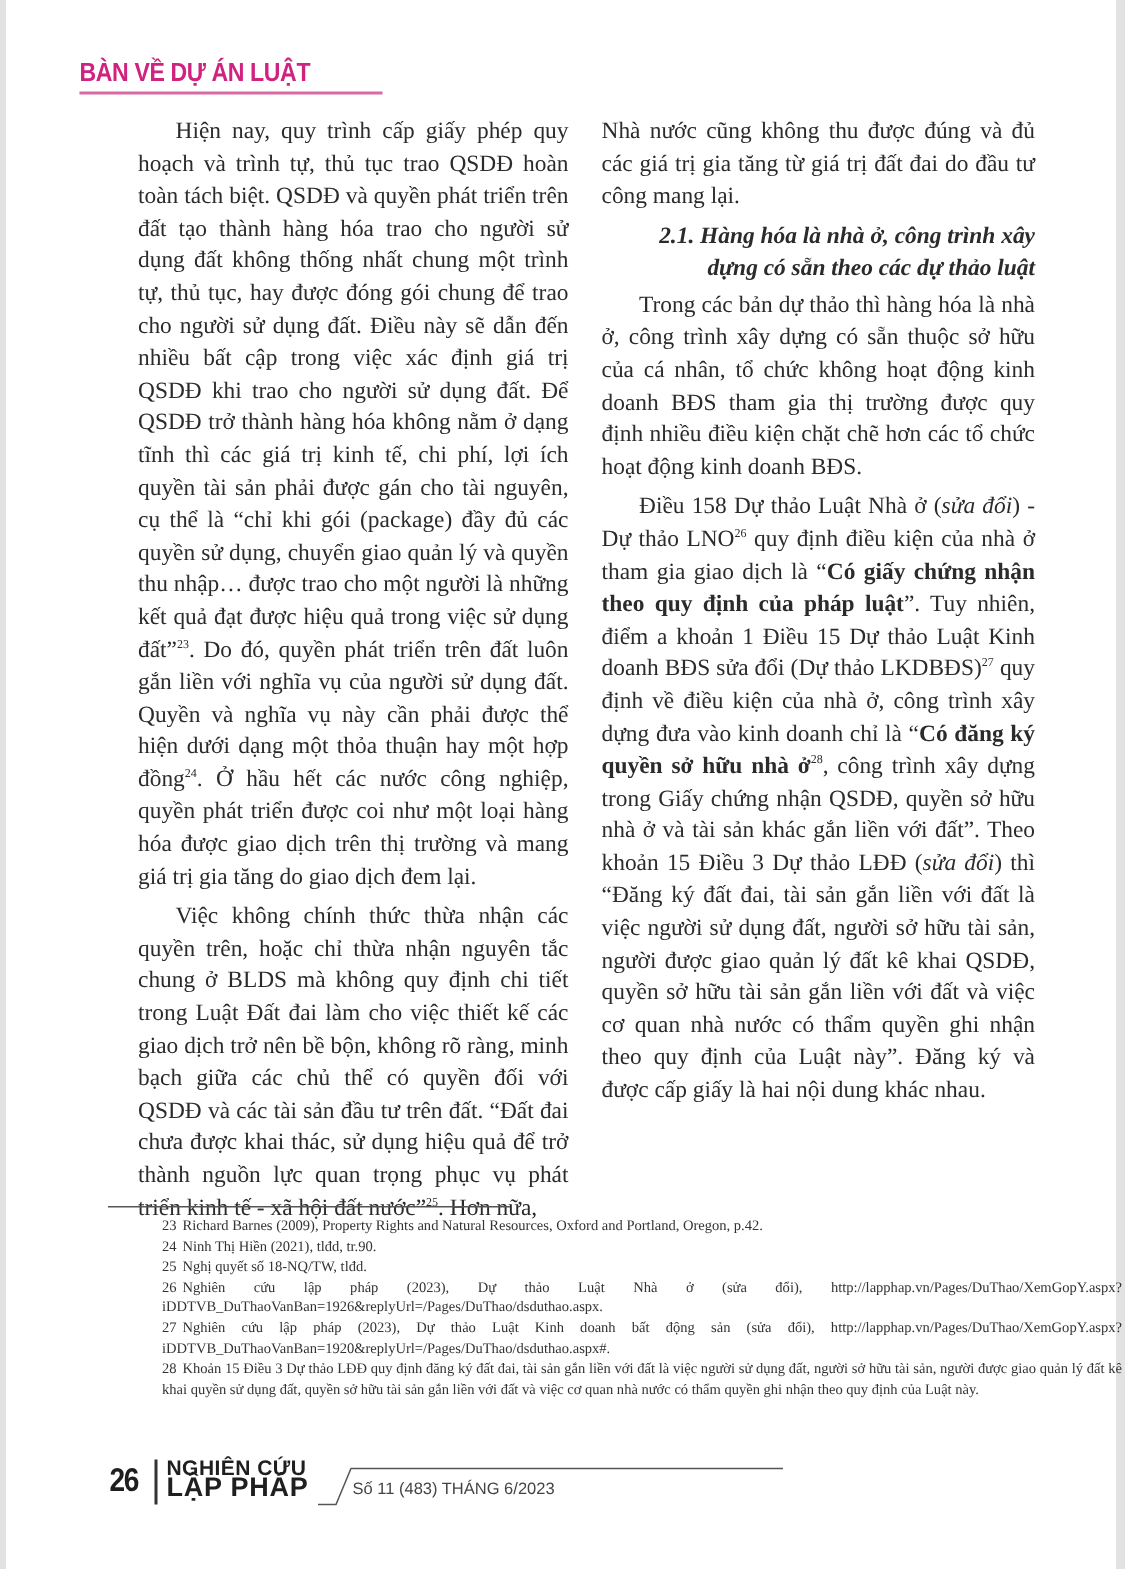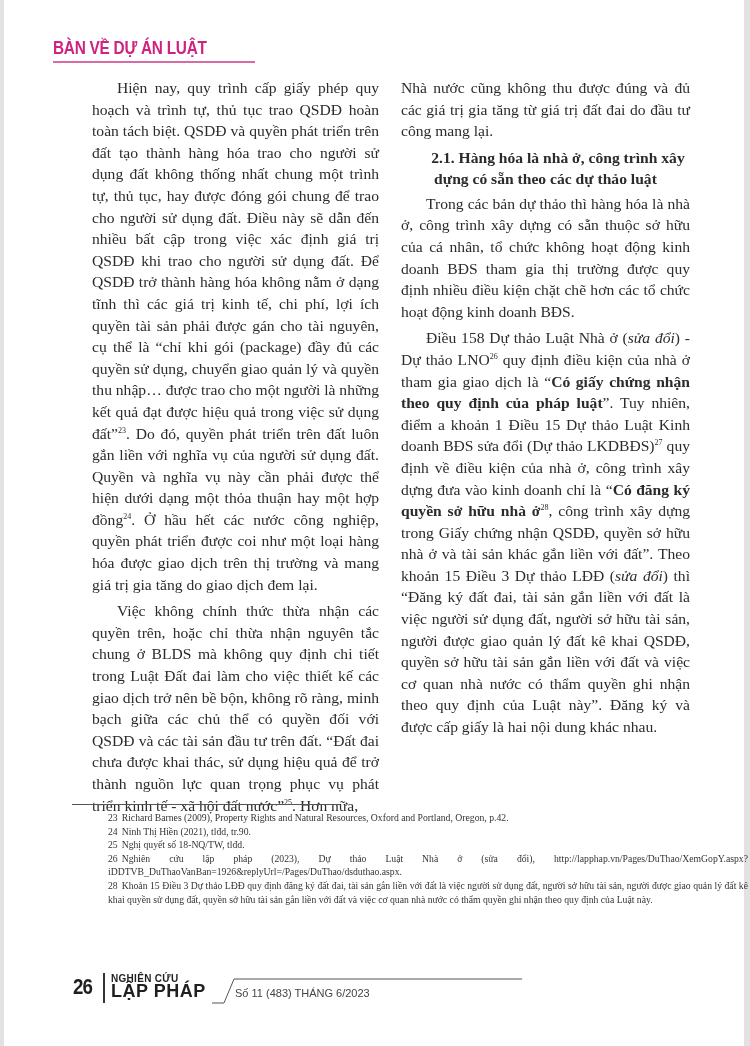--- a/index.html
+++ b/index.html
@@ -12,34 +12,34 @@
   .section-title { font-family: "Liberation Sans", "DejaVu Sans", sans-serif; font-weight: bold; font-size: 17.5px; color: #d0227f; letter-spacing: -0.3px; transform: scaleX(0.88); transform-origin: left; white-space: nowrap; line-height: 20px; }
   .section-rule { margin-top: 3px; height: 2px; background: #d86aa6; width: 202px; }
 
   .col { position: absolute; top: 77px; width: 287px; font-size: 15.6px; line-height: 21.6px; text-align: justify; }
   .col-left { left: 80px; margin-left: 12px; }
   .col-right { left: 401px; width: 289px; }
   .para { text-indent: 25px; margin-bottom: 5px; }
   .para.noindent { text-indent: 0; }
   .para sup { font-size: 8px; line-height: 0; vertical-align: super; }
   .heading2 { font-weight: bold; font-size: 15.6px; line-height: 21px; margin-top: 3px; margin-bottom: 2px; text-align: left; }
-  .heading21 { font-weight: bold; text-indent: 25px; line-height: 21px; margin-bottom: 4px; text-align: center; }
+  .heading21 { font-weight: bold; font-style: italic; text-indent: 25px; line-height: 21px; margin-bottom: 4px; text-align: right; }
   b { font-weight: bold; }
   i { font-style: italic; }
 
   .fn-rule { position: absolute; left: 72px; top: 804px; width: 268px; height: 1px; background: #555; }
   .footnotes { position: absolute; left: 72px; top: 811px; width: 640px; font-size: 9.7px; line-height: 13.6px; color: #333; margin-left: 36px; }
   .fn { text-align: justify; }
   .fn .num { margin-right: 4px; }
 
   .footer { position: absolute; left: 70px; top: 971px; height: 40px; width: 400px; }
   .page-num { position: absolute; left: 3px; top: 3px; font-family: "Liberation Sans", "DejaVu Sans", sans-serif; font-weight: bold; font-size: 22px; color: #1f1f1f; letter-spacing: -1px; transform: scaleX(0.85); transform-origin: left; }
   .vbar { position: absolute; left: 33px; top: 2px; width: 1.5px; height: 30px; background: #333; }
   .brand { position: absolute; left: 41px; top: 2px; font-family: "Liberation Sans", "DejaVu Sans", sans-serif; font-weight: bold; color: #1f1f1f; }
-  .brand-top { font-size: 10px; line-height: 11px; letter-spacing: 0.3px; }
+  .brand-top { font-size: 14px; line-height: 11px; letter-spacing: 0.3px; }
   .brand-bottom { font-size: 18px; line-height: 15px; letter-spacing: 0.5px; }
   .slash-line { position: absolute; left: 142px; top: 5px; width: 310px; height: 30px; }
   .issue { position: absolute; left: 165px; top: 16px; font-family: "Liberation Sans", "DejaVu Sans", sans-serif; font-size: 11px; color: #444; white-space: nowrap; }
 </style>
 </head>
 <body>
 
 <div class="edge-left"></div>
 <div class="edge-right"></div>
 
@@ -59,20 +59,21 @@
   <p class="para">Trong các bản dự thảo thì hàng hóa là nhà ở, công trình xây dựng có sẵn thuộc sở hữu của cá nhân, tổ chức không hoạt động kinh doanh BĐS tham gia thị trường được quy định nhiều điều kiện chặt chẽ hơn các tổ chức hoạt động kinh doanh BĐS.</p>
   <p class="para"><span>Điều 158 Dự thảo Luật Nhà ở (</span><i>sửa đổi</i><span>) - Dự thảo LNO</span><sup>26</sup><span> quy định điều kiện của nhà ở tham gia giao dịch là “</span><b>Có giấy chứng nhận theo quy định của pháp luật</b><span>”. Tuy nhiên, điểm a khoản 1 Điều 15 Dự thảo Luật Kinh doanh BĐS sửa đổi (Dự thảo LKDBĐS)</span><sup>27</sup><span> quy định về điều kiện của nhà ở, công trình xây dựng đưa vào kinh doanh chỉ là “</span><b>Có đăng ký quyền sở hữu nhà ở</b><sup>28</sup><span>, công trình xây dựng trong Giấy chứng nhận QSDĐ, quyền sở hữu nhà ở và tài sản khác gắn liền với đất”. Theo khoản 15 Điều 3 Dự thảo LĐĐ (</span><i>sửa đổi</i><span>) thì “Đăng ký đất đai, tài sản gắn liền với đất là việc người sử dụng đất, người sở hữu tài sản, người được giao quản lý đất kê khai QSDĐ, quyền sở hữu tài sản gắn liền với đất và việc cơ quan nhà nước có thẩm quyền ghi nhận theo quy định của Luật này”. Đăng ký và được cấp giấy là hai nội dung khác nhau.</span></p>
 </div>
 
 <div class="fn-rule"></div>
 <div class="footnotes">
   <div class="fn"><span class="num">23</span><span>Richard Barnes (2009), Property Rights and Natural Resources, Oxford and Portland, Oregon, p.42.</span></div>
   <div class="fn"><span class="num">24</span><span>Ninh Thị Hiền (2021), tlđd, tr.90.</span></div>
   <div class="fn"><span class="num">25</span><span>Nghị quyết số 18-NQ/TW, tlđd.</span></div>
   <div class="fn"><span class="num">26</span><span>Nghiên cứu lập pháp (2023), Dự thảo Luật Nhà ở (sửa đổi), http://lapphap.vn/Pages/DuThao/XemGopY.aspx?iDDTVB_DuThaoVanBan=1926&amp;replyUrl=/Pages/DuThao/dsduthao.aspx.</span></div>
+  <div class="fn"><span class="num">27</span><span>Nghiên cứu lập pháp (2023), Dự thảo Luật Kinh doanh bất động sản (sửa đổi), http://lapphap.vn/Pages/DuThao/XemGopY.aspx?iDDTVB_DuThaoVanBan=1920&amp;replyUrl=/Pages/DuThao/dsduthao.aspx#.</span></div>
   <div class="fn"><span class="num">28</span><span>Khoản 15 Điều 3 Dự thảo LĐĐ quy định đăng ký đất đai, tài sản gắn liền với đất là việc người sử dụng đất, người sở hữu tài sản, người được giao quản lý đất kê khai quyền sử dụng đất, quyền sở hữu tài sản gắn liền với đất và việc cơ quan nhà nước có thẩm quyền ghi nhận theo quy định của Luật này.</span></div>
 </div>
 
 <div class="footer">
   <div class="page-num">26</div>
   <div class="vbar"></div>
   <div class="brand">
     <div class="brand-top">NGHIÊN CỨU</div>
     <div class="brand-bottom">LẬP PHÁP</div>
   </div>

